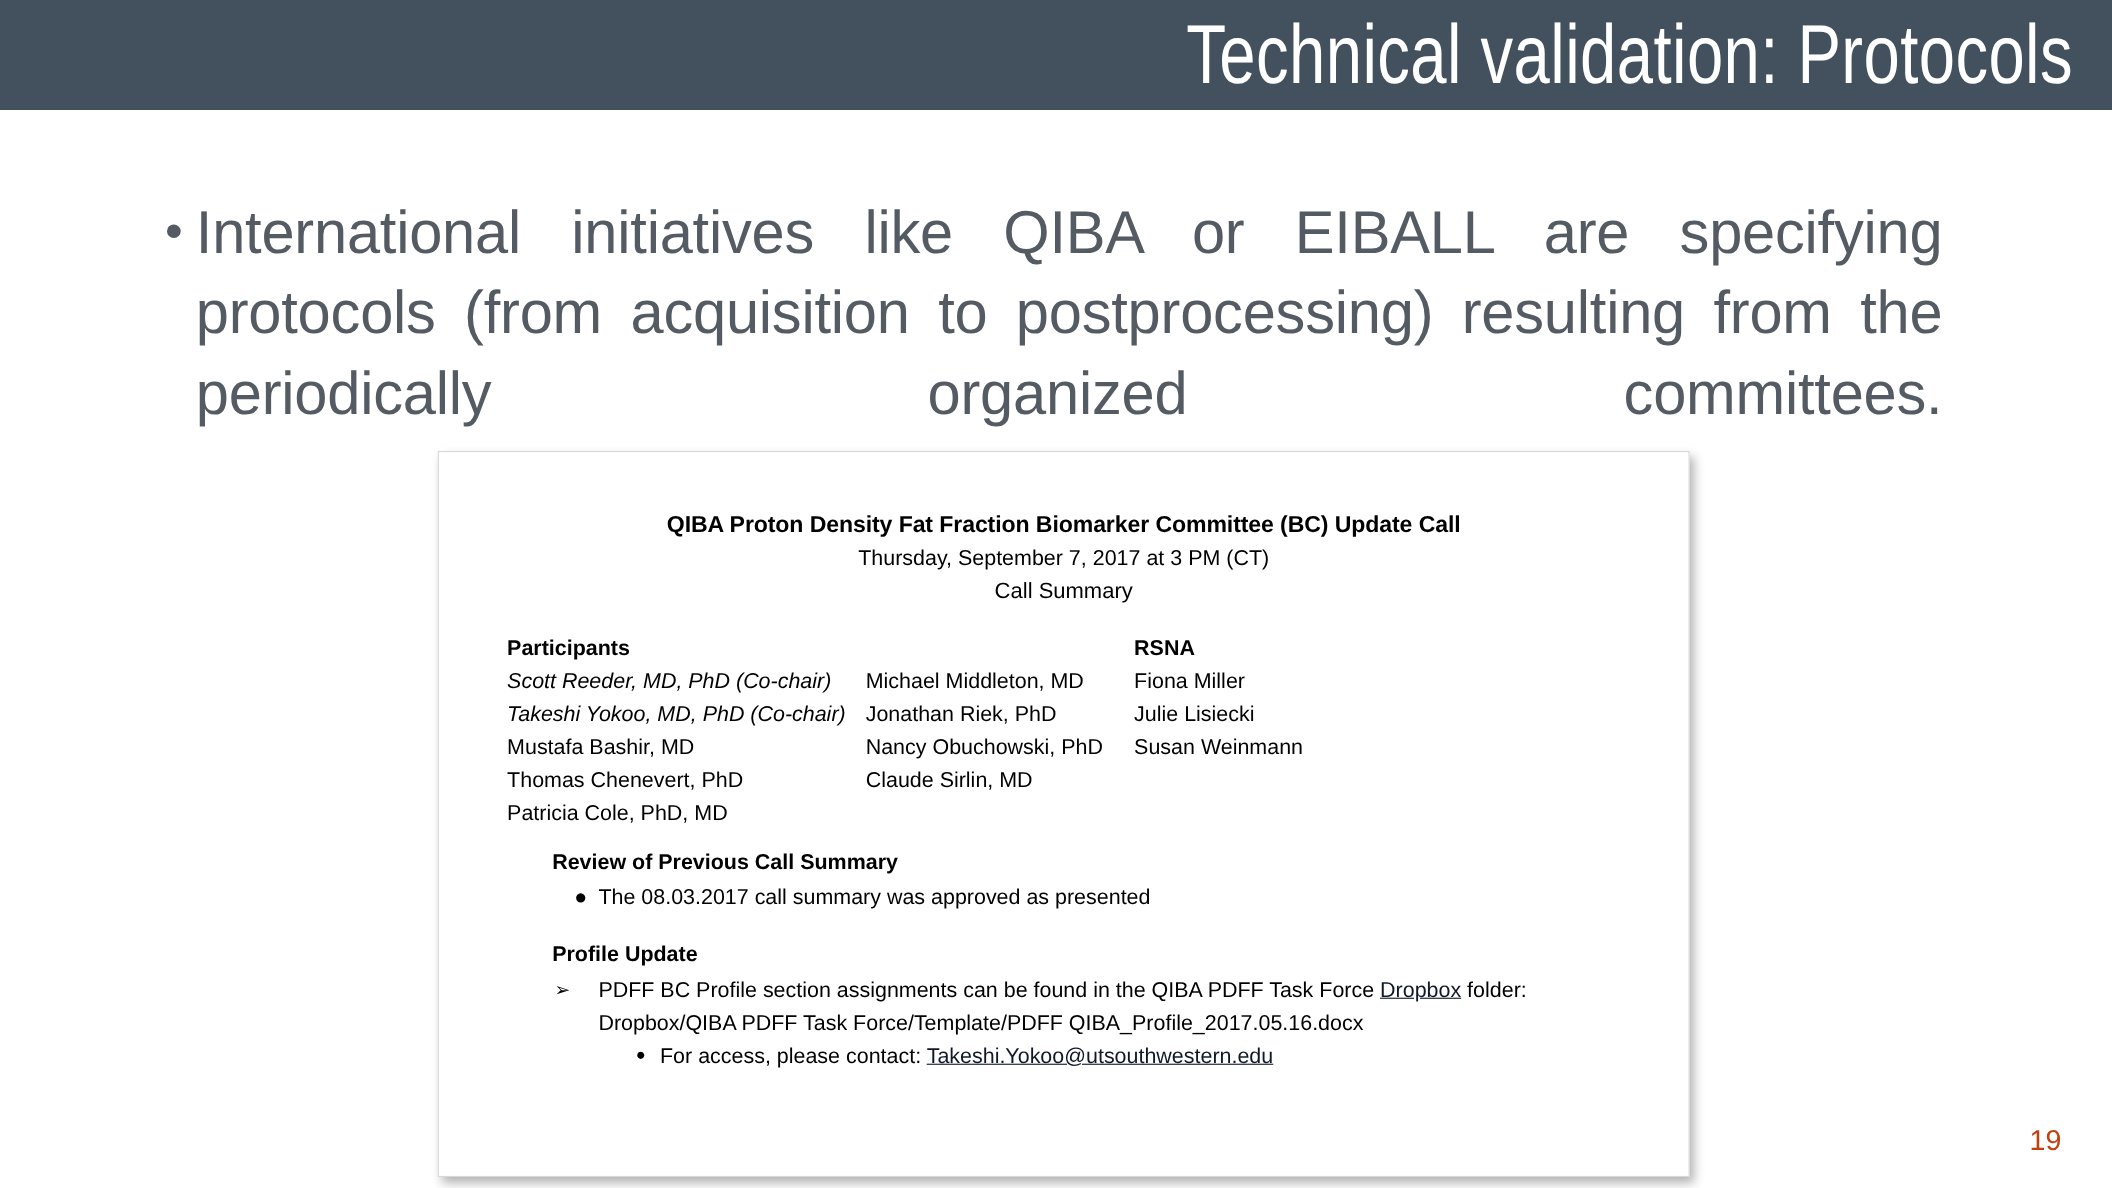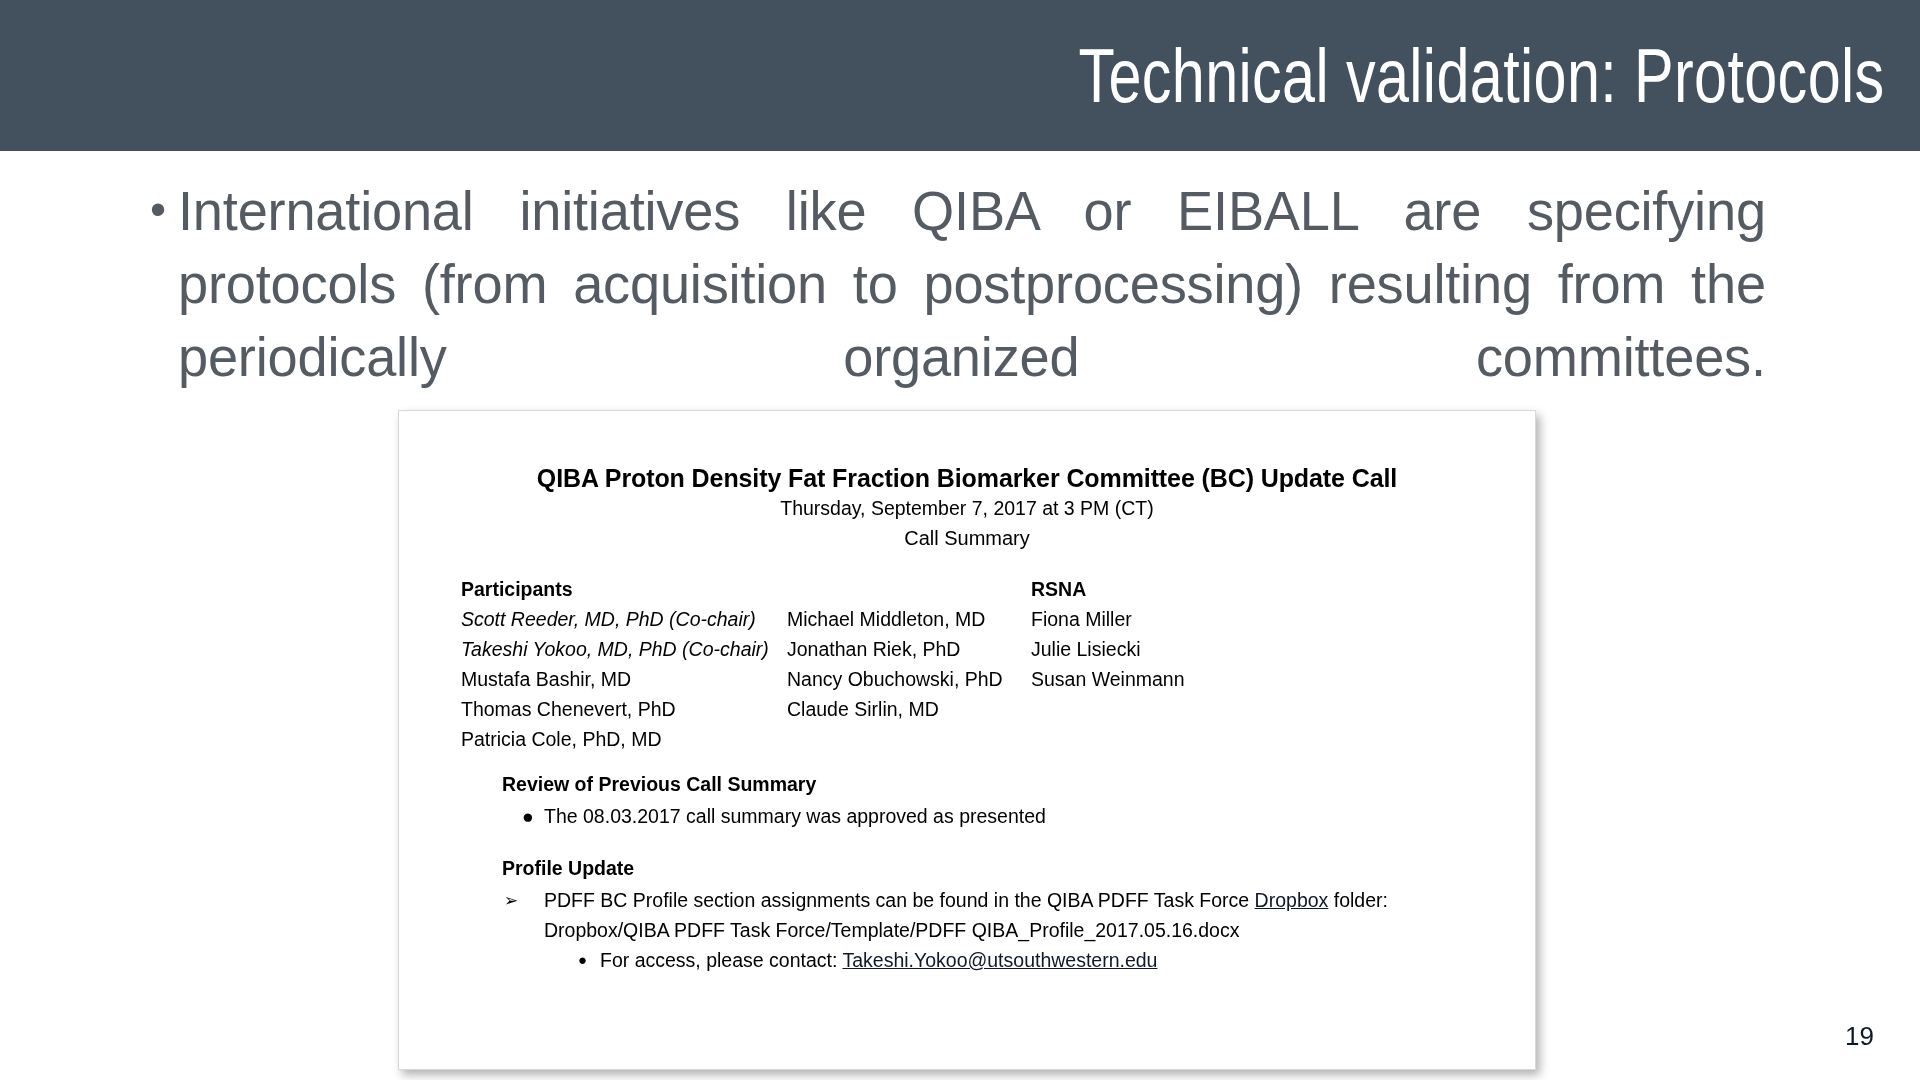--- a/index.html
+++ b/index.html
@@ -15,21 +15,21 @@
     font-family: "Liberation Sans", sans-serif;
     position: relative;
   }
 
   
   #title-bar {
     position: absolute;
     left: 0;
     top: 0;
     width: 1920px;
-    height: 151px;
+    height: 100px;
     background: #43505E;
     box-sizing: border-box;
   }
   #title-text {
     position: absolute;
     right: 35px;
     top: 50%;
     transform: translateY(-50%) scaleX(0.78);
     transform-origin: right center;
     white-space: nowrap;
@@ -95,21 +95,21 @@
     color: #000000;
     font-family: "Liberation Sans", sans-serif;
   }
 
   
   #doc-header {
     text-align: center;
     padding-top: 52px;
   }
   #doc-title {
-    font-size: 25px;
+    font-size: 21px;
     font-weight: bold;
     line-height: 30px;
     letter-spacing: -0.1px;
   }
   #doc-subtitle {
     font-size: 19.5px;
     font-weight: normal;
     line-height: 30px;
   }
   #doc-summary-label {
@@ -205,21 +205,21 @@
   a.doc-link {
     color: #0f172a;
     text-decoration: underline;
   }
 
   
   #page-number {
     position: absolute;
     right: 46px;
     bottom: 28px;
-    color: #0f172a;
+    color: #c2410c;
     font-size: 26px;
     font-family: "Liberation Sans", sans-serif;
   }
 </style>
 </head>
 <body>
 
 <div id="title-bar">
   <div id="title-text">Technical validation: Protocols</div>
 </div>

